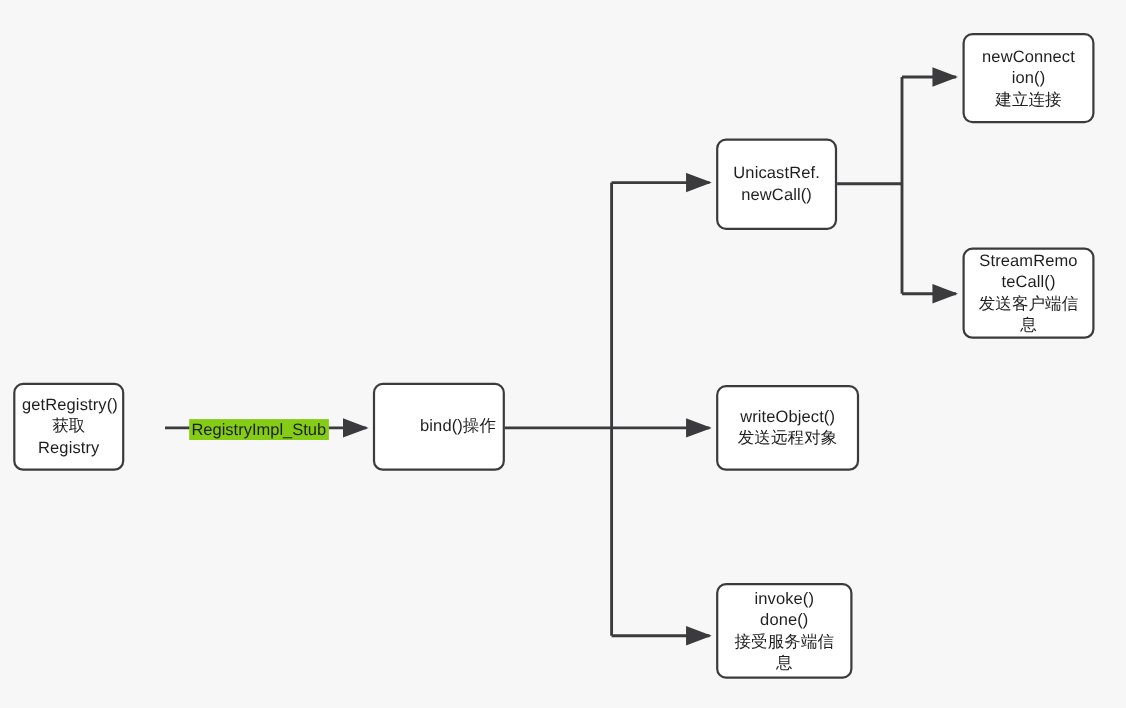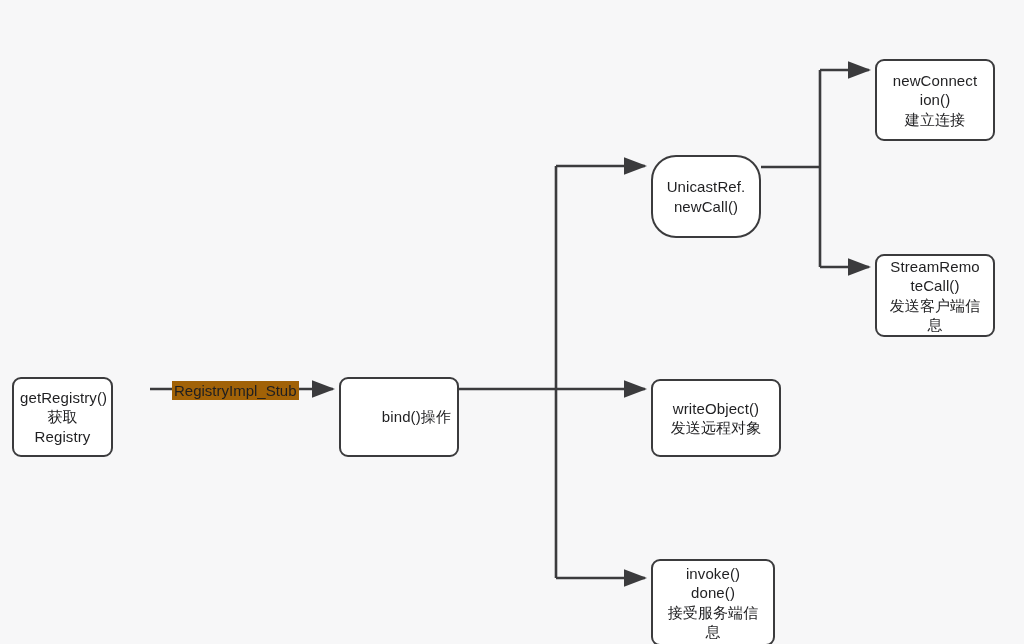--- a/index.html
+++ b/index.html
@@ -35,29 +35,28 @@
     display: flex;
     align-items: center;
     justify-content: center;
     text-align: center;
     color: #1f1f21;
     font-size: 15px;
     line-height: 1.28;
     letter-spacing: 0.1px;
     white-space: pre-line;
     padding: 2px 6px;
-    margin-top: 29px;
   }
   .node-label {
     display: block;
     width: 100%;
   }
   .edge-label {
     position: absolute;
-    background: #a16207;
+    background: #84cc16;
     color: #1f1f21;
     font-size: 15px;
     line-height: 1;
     padding: 2px 2px;
     white-space: nowrap;
   }
 </style>
 </head>
 <body>
 
@@ -107,21 +106,21 @@
 
   <div class="node" style="left:12px; top:348px; width:101px; height:80px;">
     <span class="node-label">getRegistry()
 获取Registry</span>
   </div>
 
   <div class="node" style="left:339px; top:348px; width:120px; height:80px;text-align:right;">
     <span class="node-label">bind()操作</span>
   </div>
 
-  <div class="node" style="left:651px; top:126px; width:110px; height:83px;border-radius:25px;">
+  <div class="node" style="left:651px; top:126px; width:110px; height:83px;">
     <span class="node-label">UnicastRef.
 newCall()</span>
   </div>
 
   <div class="node" style="left:875px; top:30px; width:120px; height:82px;">
     <span class="node-label">newConnect
 ion()
 建立连接</span>
   </div>
 

